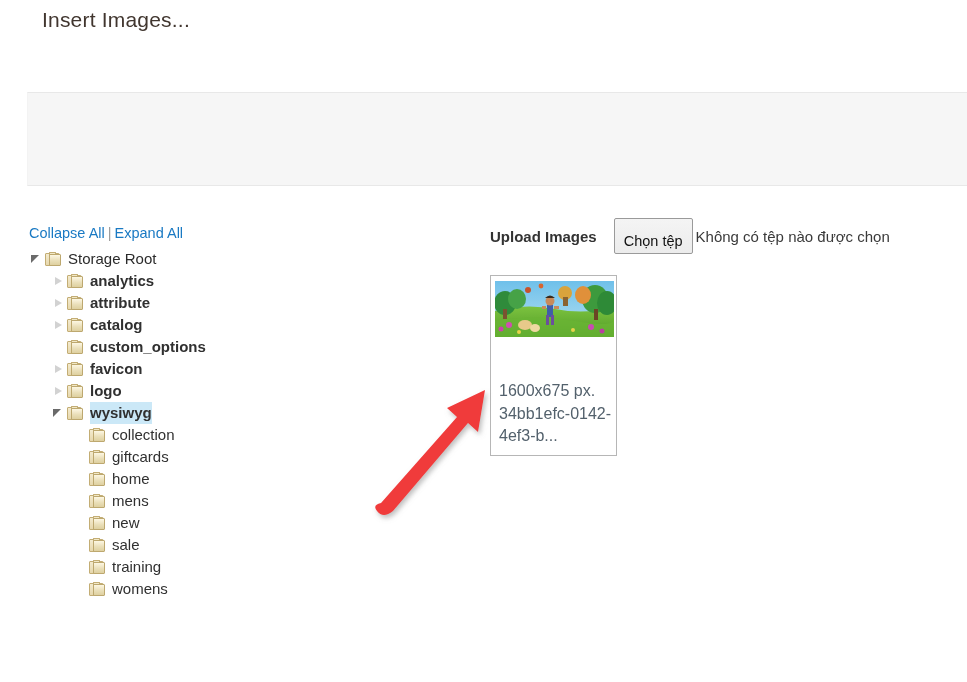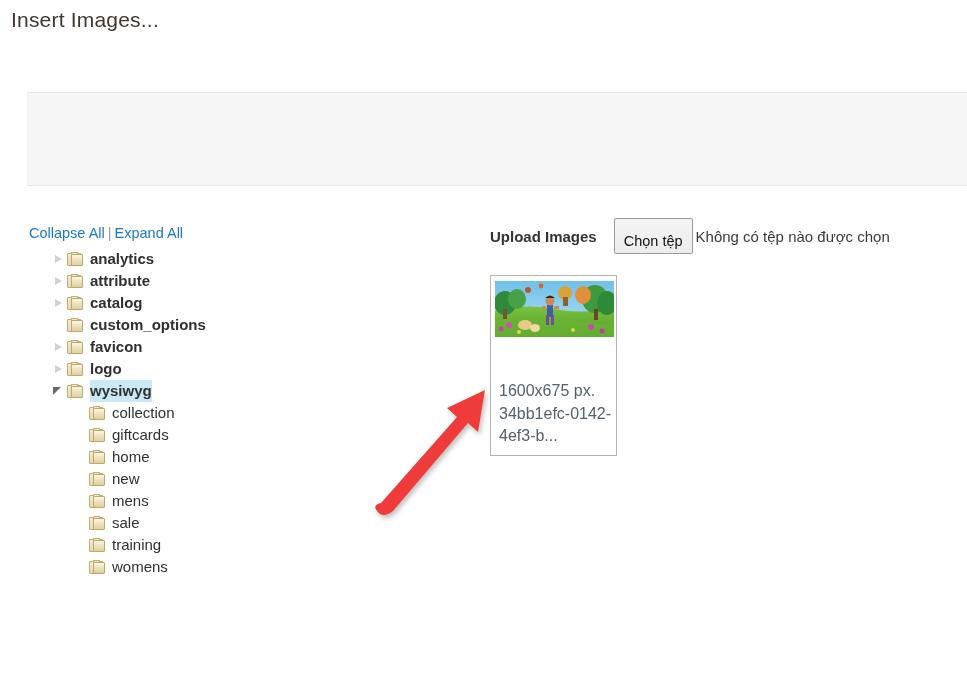--- a/index.html
+++ b/index.html
@@ -12,21 +12,21 @@
   }
   #page {
     position: relative;
     width: 967px; height: 682px;
     background: #ffffff;
   }
 
   
   .page-title {
     position: absolute;
-    left: 11px; top: 8px;
+    left: 42px; top: 8px;
     font-size: 21px;
     font-weight: 400;
     color: #41362f;
     letter-spacing: .2px;
     white-space: nowrap;
   }
 
   
   .gray-panel {
     position: absolute;
@@ -215,20 +215,29 @@
 
   <div class="gray-panel"></div>
 
   <div class="tree-pane">
 
     <div class="tree-actions">
       <a>Collapse All</a><span class="sep">|</span><a>Expand All</a>
     </div>
 
     <ul class="tree" id="tree-list">
+        <li class="node-row lvl0 root">
+          <span class="toggle expanded"></span>
+          <span class="folder">
+            <span class="back"></span>
+            <span class="tab"></span>
+            <span class="front"></span>
+          </span>
+          <span class="node-label">Storage Root</span>
+        </li>
         <li class="node-row lvl1">
           <span class="toggle collapsed"></span>
           <span class="folder">
             <span class="back"></span>
             <span class="tab"></span>
             <span class="front"></span>
           </span>
           <span class="node-label">analytics</span>
         </li>
         <li class="node-row lvl1">
@@ -312,30 +321,30 @@
           </span>
           <span class="node-label">home</span>
         </li>
         <li class="node-row lvl2">
           <span class="toggle none"></span>
           <span class="folder">
             <span class="back"></span>
             <span class="tab"></span>
             <span class="front"></span>
           </span>
+          <span class="node-label">mens</span>
+        </li>
+        <li class="node-row lvl2">
+          <span class="toggle none"></span>
+          <span class="folder">
+            <span class="back"></span>
+            <span class="tab"></span>
+            <span class="front"></span>
+          </span>
           <span class="node-label">new</span>
-        </li>
-        <li class="node-row lvl2">
-          <span class="toggle none"></span>
-          <span class="folder">
-            <span class="back"></span>
-            <span class="tab"></span>
-            <span class="front"></span>
-          </span>
-          <span class="node-label">mens</span>
         </li>
         <li class="node-row lvl2">
           <span class="toggle none"></span>
           <span class="folder">
             <span class="back"></span>
             <span class="tab"></span>
             <span class="front"></span>
           </span>
           <span class="node-label">sale</span>
         </li>

